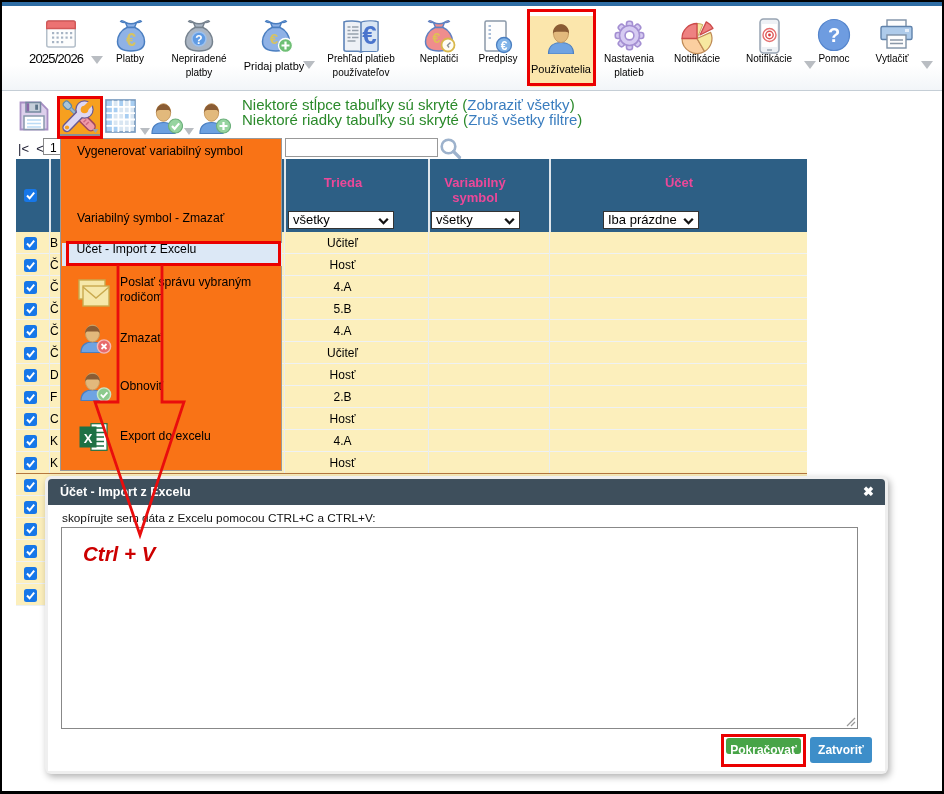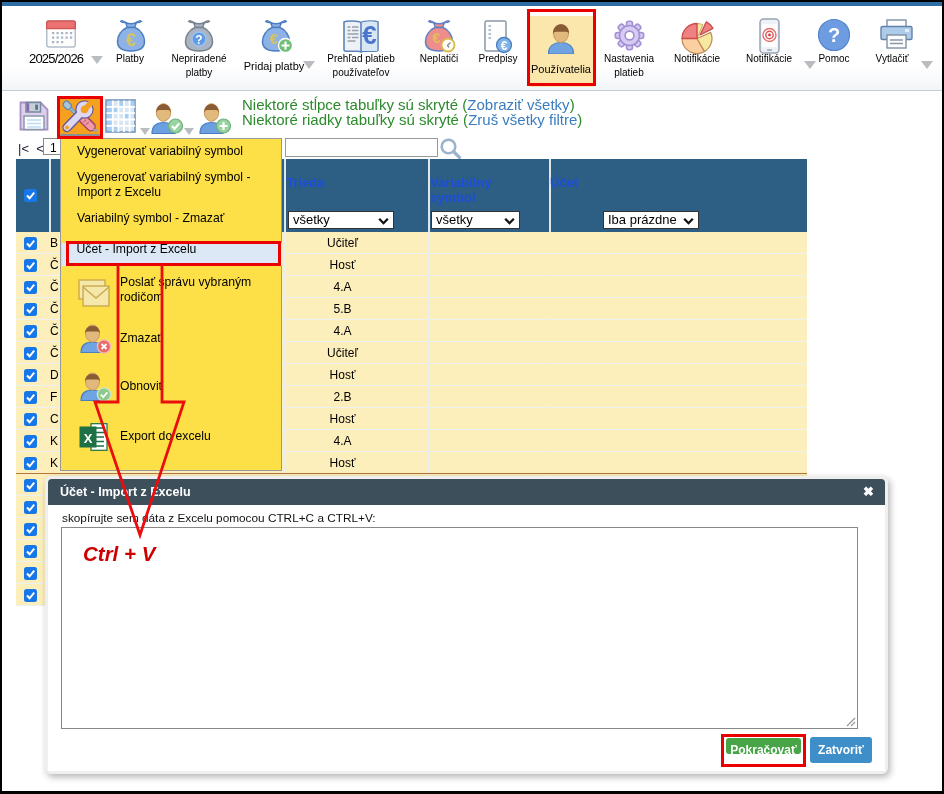--- a/index.html
+++ b/index.html
@@ -6,30 +6,30 @@
 #page{position:relative;width:944px;height:794px;box-sizing:border-box;border:2px solid #000;border-bottom-width:3px;background:#fff;font-family:"Liberation Sans",sans-serif;overflow:hidden;}
 .abs{position:absolute;}
 #topbar{position:absolute;left:0;top:0;width:940px;height:4px;background:#2e6da4;}
 .tb1{position:absolute;top:4px;left:0;width:940px;height:84px;background:linear-gradient(#ffffff 70%,#f2f5f8);border-bottom:1px solid #c5ced6;}
 .t1lbl{position:absolute;top:46px;text-align:center;font-size:10px;color:#000;line-height:14px;white-space:nowrap;}
 .t1s{font-size:11px;}
 .tri{display:inline-block;width:0;height:0;border-left:6px solid transparent;border-right:6px solid transparent;border-top:8px solid #b9bdc2;vertical-align:middle;margin-left:4px;}
 .grntxt{font-size:15px;line-height:15px;color:#2b8a2b;white-space:nowrap;}
 .grntxt a{color:#3a7dbf;text-decoration:none;}
 .hdr{background:#2d5f85;position:absolute;box-sizing:border-box;}
-.hdrlbl{color:#1d4ed8;font-weight:bold;font-size:12px;text-align:left;position:absolute;line-height:13px;}
+.hdrlbl{color:#ec4899;font-weight:bold;font-size:12px;text-align:center;position:absolute;line-height:13px;}
 .sel{position:absolute;background:#fff;border:1px solid #333;box-sizing:border-box;height:18px;font-size:13px;color:#000;line-height:16px;padding-left:4px;}
 .sel .car{position:absolute;right:4px;top:4px;}
 .row{position:absolute;left:14px;width:791px;height:22px;background:#fcefbc;box-sizing:border-box;border-bottom:1px solid #eef1f4;}
 .cb{position:absolute;width:13px;height:13px;background:#1777e8;border-radius:2.5px;}
 .cb svg{position:absolute;left:1px;top:1px;}
 .rtxt{position:absolute;font-size:12px;color:#000;}
 .vline{position:absolute;width:1px;background:#e8edf1;}
 .redbox{position:absolute;border:3px solid #ea0000;box-sizing:border-box;z-index:50;}
-#menu{position:absolute;left:58px;top:136px;width:222px;height:333px;background:#fde047;border:1px solid #999;box-sizing:border-box;z-index:20;}
+#menu{position:absolute;left:58px;top:136px;width:222px;height:333px;background:#f97316;border:1px solid #999;box-sizing:border-box;z-index:20;}
 .mi{position:absolute;left:16px;font-size:12.2px;color:#000;line-height:15px;}
 #dialog{position:absolute;left:43px;top:474px;width:843px;height:298px;background:#efefef;border-radius:6px;box-shadow:2px 3px 7px rgba(0,0,0,.3);z-index:30;padding:0;box-sizing:border-box;}
 #dlgbody{position:absolute;left:3px;top:29px;width:837px;height:266px;background:#fff;}
 #dlghdr{position:absolute;left:3px;top:3px;width:837px;height:26px;background:#3e4f5c;border-radius:4px 4px 0 0;}
 #dlghdr .t{position:absolute;left:12px;top:6px;color:#fff;font-weight:bold;font-size:12.5px;}
 #dlghdr .x{position:absolute;right:11px;top:5px;color:#fff;font-weight:bold;font-size:13px;}
 .btn{position:absolute;color:#fff;font-weight:bold;font-size:12px;text-align:center;border-radius:3px;box-sizing:border-box;}
 #arrowsvg{position:absolute;left:0;top:0;z-index:60;pointer-events:none;}
 </style>
 </head>
@@ -425,21 +425,20 @@
         </svg>
       </div>
     <div class="vline" style="left:47px;top:230px;height:242px;"></div>
     <div class="vline" style="left:282px;top:230px;height:242px;"></div>
     <div class="vline" style="left:426px;top:230px;height:242px;"></div>
     <div class="vline" style="left:547px;top:230px;height:242px;"></div>
     <div class="abs" style="left:14px;top:471px;width:791px;height:1.2px;background:#b5773f;"></div>
   </div>
   <div id="menu">
     <div class="mi" style="top:5px;">Vygenerovať variabilný symbol</div>
-    <div class="mi" style="top:31px;">Vygenerovať variabilný symbol -<br>Import z Excelu</div>
     <div class="mi" style="top:72px;">Variabilný symbol - Zmazať</div>
     <div class="abs" style="left:1px;top:104px;width:220px;height:23px;background:#dce8f6;"></div>
     <div class="mi" style="left:15.5px;top:103px;">Účet - Import z Excelu</div>
     <svg class="abs" style="left:17px;top:140px" width="32" height="28" viewBox="0 0 32 28">
       <rect x="1" y="1" width="26" height="19" fill="#f6e8aa" stroke="#c9aa4e" stroke-width="1.4"></rect>
       <rect x="5" y="7" width="26" height="20" fill="#f6e8aa" stroke="#c9aa4e" stroke-width="1.4"></rect>
       <path d="M5 8 L18 19 L31 8" fill="none" stroke="#c9aa4e" stroke-width="1.4"></path>
     </svg>
     <div class="mi" style="left:59px;top:136px;">Poslať správu vybraným<br>rodičom</div>
     <svg class="abs" style="left:18px;top:182px" width="33" height="33" viewBox="0 0 33 33">

